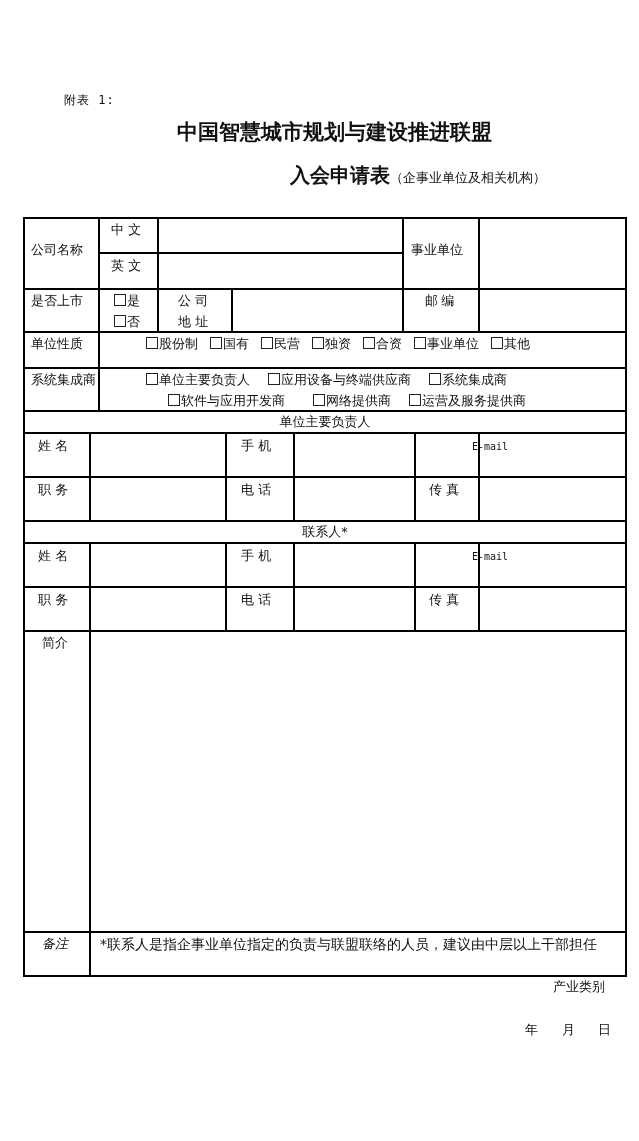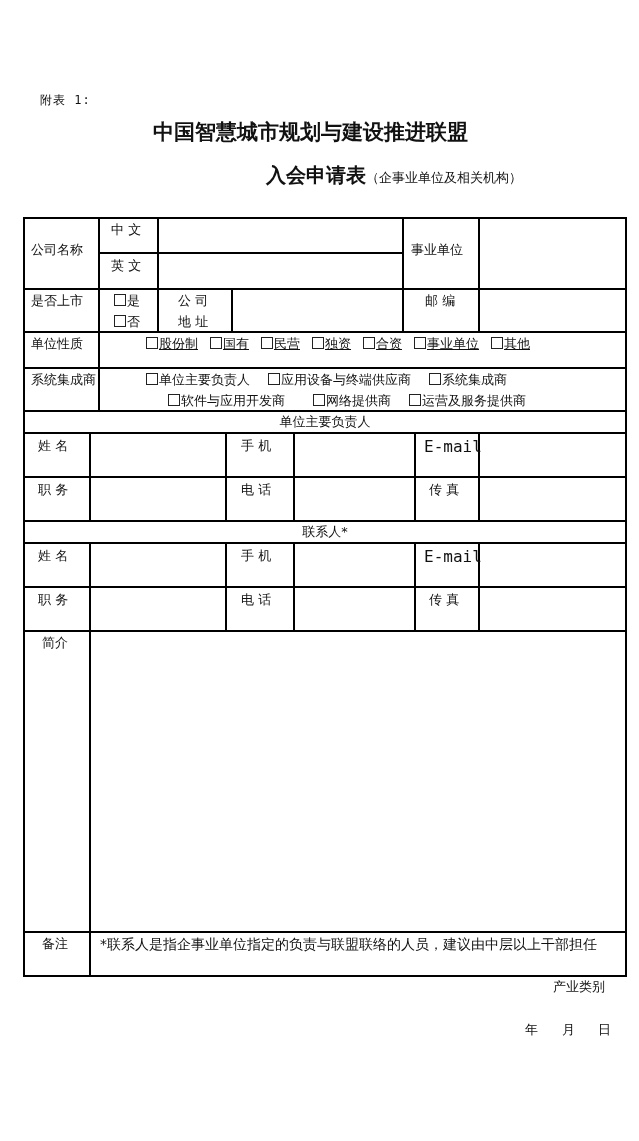--- a/index.html
+++ b/index.html
@@ -1,28 +1,28 @@
 <!DOCTYPE html>
 <html><head>
 <meta charset="utf-8">
 <style>
   html, body { margin: 0; padding: 0; background: #ffffff; }
   body { width: 639px; height: 1141px; position: relative; overflow: hidden;
          font-family: "DejaVu Sans", "Liberation Sans", sans-serif; color: #111; }
-  .abs { position: absolute; }
+  .abs { position: absolute; margin-left: 24px; }
   .annex { left: 40px; top: 92px; font-size: 12px; font-family: "DejaVu Sans Mono", monospace; letter-spacing: 1px; }
   .title1 { left: 0; width: 607px; top: 118px; text-align: center; font-size: 21px; font-weight: bold; padding-left: 14px; box-sizing: border-box; }
   .title2 { left: 266px; top: 162px; font-size: 20px; font-weight: bold; white-space: nowrap; }
   .title2 .sub { font-size: 13px; font-weight: normal; font-family: "DejaVu Serif", serif; }
 
   .line { position: absolute; background: #000; }
   .h { height: 1.5px; }
   .v { width: 1.5px; }
   .txt { position: absolute; font-size: 13px; white-space: nowrap; line-height: 16px; }
-  .mono { font-family: "DejaVu Sans Mono", monospace; font-size: 16px; }
+  .mono { font-family: "DejaVu Sans Mono", monospace; font-size: 10px; margin-left: 48px; }
   .cb { display: inline-block; width: 10px; height: 10px; border: 1px solid #222; vertical-align: -1px; margin-right: 1px; }
   .opt { margin-right: 12px; }
   .serif { font-family: "DejaVu Serif", serif; font-size: 13px; }
 </style>
 </head>
 <body>
 
 <div class="abs annex">附表 1:</div>
 <div class="abs title1">中国智慧城市规划与建设推进联盟</div>
 <div class="abs title2">
@@ -81,25 +81,25 @@
 <div class="abs" style="left:159px; top:254px; width:242px; height:33px;"></div>
 <div class="txt" style="left:411px; top:242px;">事业单位</div>
 <div class="abs" style="left:480px; top:219px; width:144px; height:68px;"></div>
 
 <div class="txt" style="left:31px; top:293px;">是否上市</div>
 <div class="txt" style="left:114px; top:293px;"><span class="cb"></span><span>是</span></div>
 <div class="txt" style="left:114px; top:314px;"><span class="cb"></span><span>否</span></div>
 <div class="txt" style="left:178px; top:293px;">公 司</div>
 <div class="txt" style="left:178px; top:314px;">地 址</div>
 <div class="abs" style="left:233px; top:290px; width:168px; height:40px;"></div>
-<div class="txt" style="left:425px; top:293px;">邮 编</div>
+<div class="txt" style="left:425px; top:293px;font-family:Liberation Serif, serif;">邮 编</div>
 <div class="abs" style="left:480px; top:290px; width:144px; height:40px;"></div>
 
 <div class="txt" style="left:31px; top:336px;">单位性质</div>
-<div class="txt" style="left:146px; top:336px;text-decoration:underline;">
+<div class="txt" style="left:146px; top:336px;">
   <span class="opt"><span class="cb"></span><span>股份制</span></span><span class="opt"><span class="cb"></span><span>国有</span></span><span class="opt"><span class="cb"></span><span>民营</span></span><span class="opt"><span class="cb"></span><span>独资</span></span><span class="opt"><span class="cb"></span><span>合资</span></span><span class="opt"><span class="cb"></span><span>事业单位</span></span><span><span class="cb"></span><span>其他</span></span>
 </div>
 
 <div class="txt" style="left:31px; top:372px;">系统集成商</div>
 <div class="txt" style="left:146px; top:372px;">
   <span class="opt" style="margin-right:18px;"><span class="cb"></span><span>单位主要负责人</span></span><span class="opt" style="margin-right:18px;"><span class="cb"></span><span>应用设备与终端供应商</span></span><span><span class="cb"></span><span>系统集成商</span></span>
 </div>
 <div class="txt" style="left:168px; top:393px;">
   <span class="opt" style="margin-right:28px;"><span class="cb"></span><span>软件与应用开发商</span></span><span class="opt" style="margin-right:18px;"><span class="cb"></span><span>网络提供商</span></span><span><span class="cb"></span><span>运营及服务提供商</span></span>
 </div>
@@ -128,19 +128,19 @@
 <div class="txt" style="left:38px; top:592px;">职 务</div>
 <div class="abs" style="left:91px; top:588px; width:133px; height:41px;"></div>
 <div class="txt" style="left:241px; top:592px;">电 话</div>
 <div class="abs" style="left:295px; top:588px; width:118px; height:41px;"></div>
 <div class="txt" style="left:429px; top:592px;">传 真</div>
 <div class="abs" style="left:480px; top:588px; width:144px; height:41px;"></div>
 
 <div class="txt" style="left:42px; top:635px;">简介</div>
 <div class="abs" style="left:91px; top:632px; width:533px; height:298px;"></div>
 
-<div class="txt" style="left:42px; top:936px;">备注</div>
+<div class="txt" style="left:42px; top:936px;font-style:italic;">备注</div>
 <div class="txt" style="left:100px; top:936px; font-size:14px;">*联系人是指企事业单位指定的负责与联盟联络的人员，建议由中层以上干部担任</div>
 
 <div class="txt serif" style="left:553px; top:979px;">产业类别</div>
 <div class="txt serif" style="left:525px; top:1022px;">年</div>
 <div class="txt serif" style="left:562px; top:1022px;">月</div>
 <div class="txt serif" style="left:598px; top:1022px;">日</div>
 
 </body></html>

